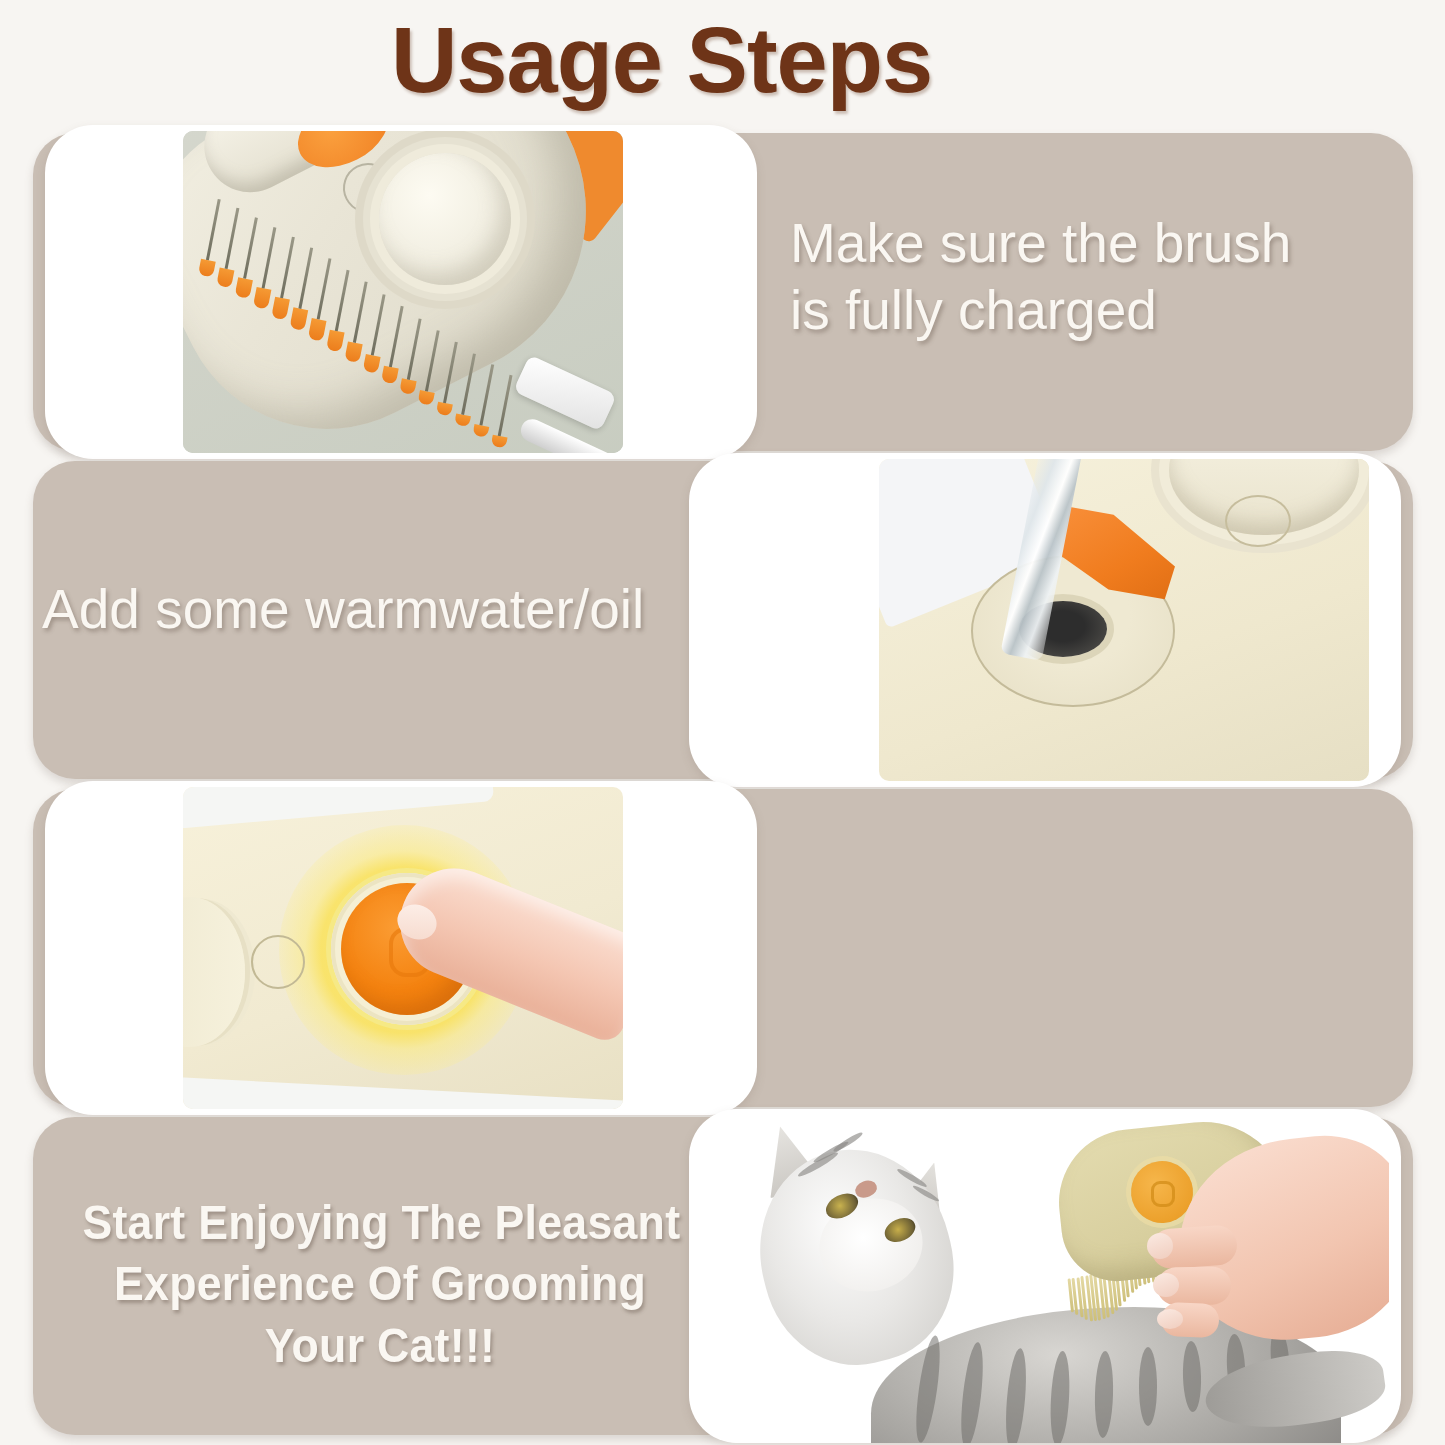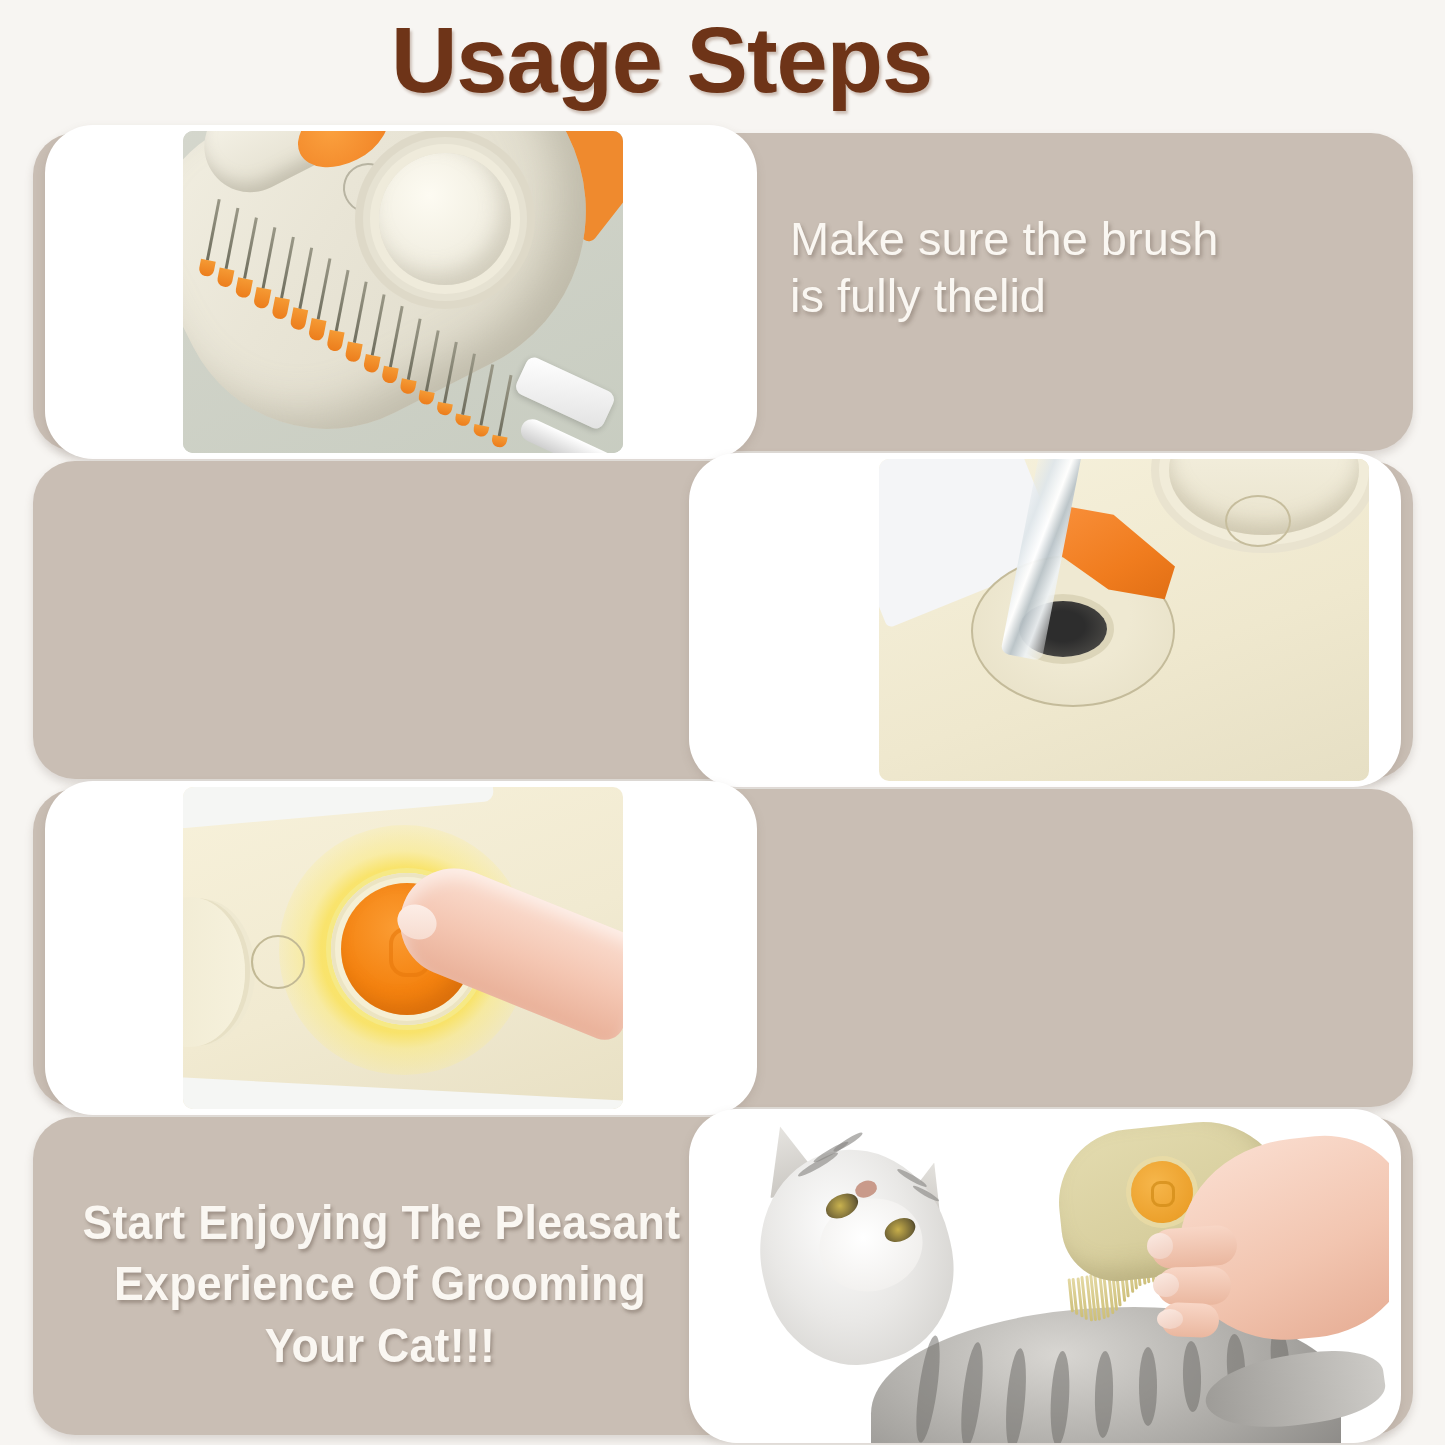--- a/index.html
+++ b/index.html
@@ -72,21 +72,21 @@
 
   
   .caption {
     position: absolute;
     color: #faf7f2;
     text-shadow: 2px 3px 4px rgba(105,88,78,0.45);
     line-height: 1.22;
   }
   .cap1 {
     left: 790px; top: 210px; width: 600px;
-    font-size: 47px;
+    font-size: 55px;
     text-align: left;
   }
   .cap2 {
     left: 42px; top: 576px; width: 660px;
     font-size: 55px;
     text-align: left;
   }
   .cap3 {
     left: 745px; top: 898px; width: 660px;
     font-size: 55px;
@@ -424,39 +424,42 @@
           </div>
         <div class="i1-cable-head"></div>
         <div class="i1-cable-wire"></div>
       </div>
     </div>
 
   </div>
 
   <div class="caption cap1">
     <div>Make sure the brush</div>
-    <div>is fully thelid</div>
+    <div>is fully charged</div>
   </div>
 
   <div class="step-row row2">
 
     <div class="photo-panel panel-right">
       <div class="photo photo-r2 img2">
         <div class="i2-white-corner"></div>
         <div class="i2-top-nub"></div>
         <div class="i2-ring-outer"></div>
         <div class="i2-hole"></div>
         <div class="i2-small-circle"></div>
         <div class="i2-orange-cap"></div>
         <div class="i2-water"></div>
       </div>
     </div>
 
   </div>
 
+  <div class="caption cap2">
+    <div>Add some warmwater/oil</div>
+  </div>
 
   <div class="step-row row3">
 
     <div class="photo-panel panel-left">
       <div class="photo photo-r3 img3">
         <div class="i3-topstrip"></div>
         <div class="i3-botstrip"></div>
         <div class="i3-edge"></div>
         <div class="i3-glow"></div>
         <div class="i3-ring"></div>

